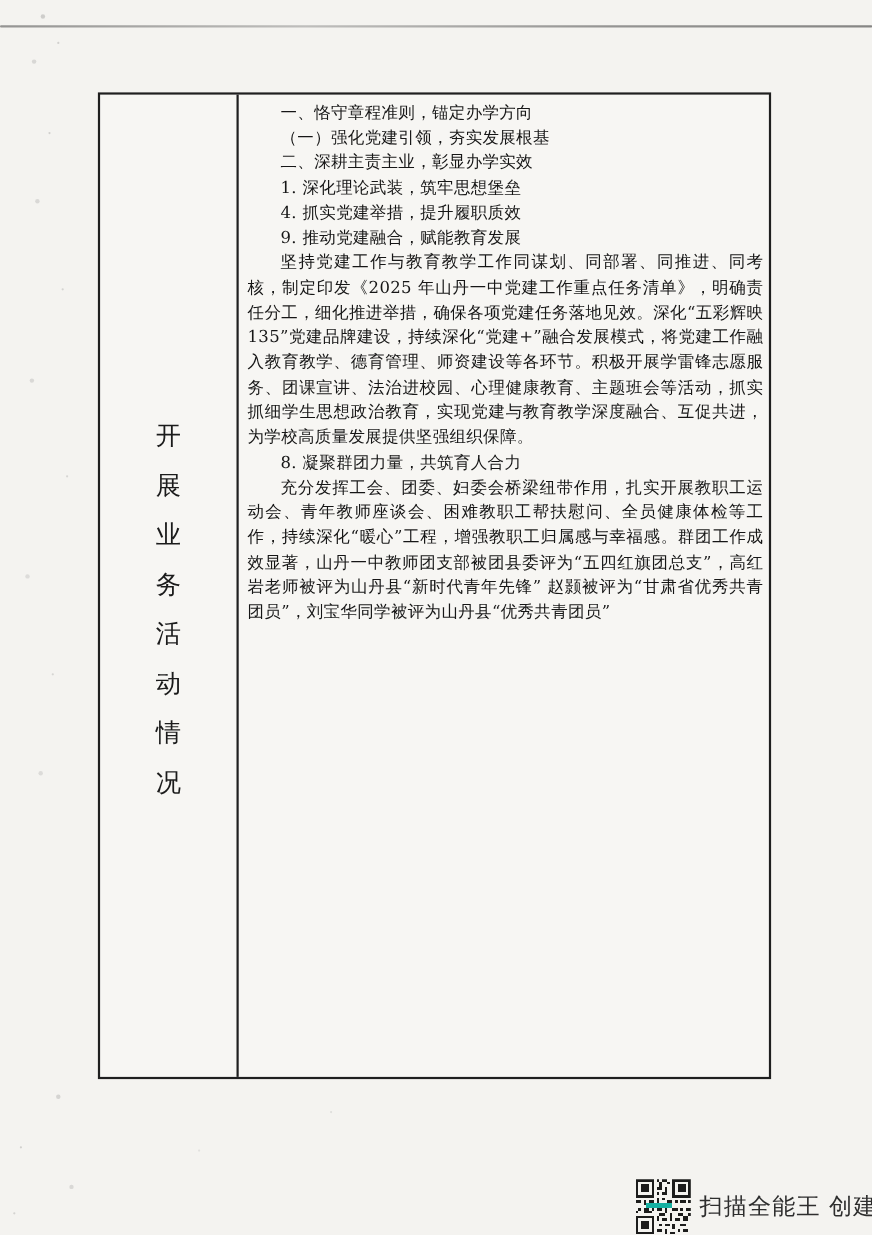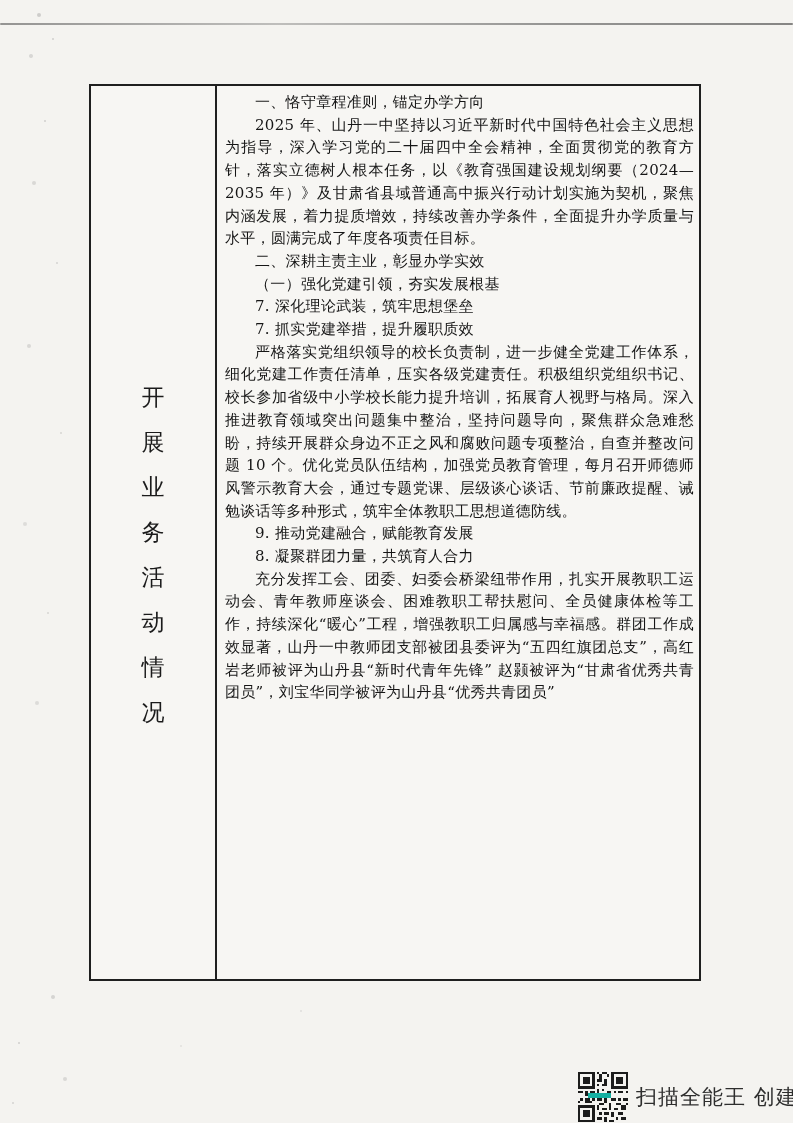--- a/index.html
+++ b/index.html
@@ -122,27 +122,26 @@
       <span class="label-char">业</span>
       <span class="label-char">务</span>
       <span class="label-char">活</span>
       <span class="label-char">动</span>
       <span class="label-char">情</span>
       <span class="label-char">况</span>
     </div>
 
     <div class="content-cell">
       <p>一、恪守章程准则，锚定办学方向</p>
-      <p>2025 年、山丹一中坚持以习近平新时代中国特色社会主义思想为指导，深入学习党的二十届四中全会精神，全面贯彻党的教育方针，落实立德树人根本任务，以《教育强国建设规划纲要（2024—2035 年）》及甘肃省县域普通高中振兴行动计划实施为契机，聚焦内涵发展，着力提质增效，持续改善办学条件，全面提升办学质量与水平，圆满完成了年度各项责任目标。</p>
+      <p>（一）强化党建引领，夯实发展根基</p>
       <p>二、深耕主责主业，彰显办学实效</p>
-      <p>（一）强化党建引领，夯实发展根基</p>
-      <p>7. 深化理论武装，筑牢思想堡垒</p>
-      <p>7. 抓实党建举措，提升履职质效</p>
-      <p>严格落实党组织领导的校长负责制，进一步健全党建工作体系，细化党建工作责任清单，压实各级党建责任。积极组织党组织书记、校长参加省级中小学校长能力提升培训，拓展育人视野与格局。深入推进教育领域突出问题集中整治，坚持问题导向，聚焦群众急难愁盼，持续开展群众身边不正之风和腐败问题专项整治，自查并整改问题 10 个。优化党员队伍结构，加强党员教育管理，每月召开师德师风警示教育大会，通过专题党课、层级谈心谈话、节前廉政提醒、诫勉谈话等多种形式，筑牢全体教职工思想道德防线。</p>
+      <p>1. 深化理论武装，筑牢思想堡垒</p>
+      <p>4. 抓实党建举措，提升履职质效</p>
       <p>9. 推动党建融合，赋能教育发展</p>
+      <p>坚持党建工作与教育教学工作同谋划、同部署、同推进、同考核，制定印发《2025 年山丹一中党建工作重点任务清单》，明确责任分工，细化推进举措，确保各项党建任务落地见效。深化“五彩辉映 135”党建品牌建设，持续深化“党建+”融合发展模式，将党建工作融入教育教学、德育管理、师资建设等各环节。积极开展学雷锋志愿服务、团课宣讲、法治进校园、心理健康教育、主题班会等活动，抓实抓细学生思想政治教育，实现党建与教育教学深度融合、互促共进，为学校高质量发展提供坚强组织保障。</p>
       <p>8. 凝聚群团力量，共筑育人合力</p>
       <p>充分发挥工会、团委、妇委会桥梁纽带作用，扎实开展教职工运动会、青年教师座谈会、困难教职工帮扶慰问、全员健康体检等工作，持续深化“暖心”工程，增强教职工归属感与幸福感。群团工作成效显著，山丹一中教师团支部被团县委评为“五四红旗团总支”，高红岩老师被评为山丹县“新时代青年先锋” 赵颢被评为“甘肃省优秀共青团员”，刘宝华同学被评为山丹县“优秀共青团员”</p>
 
     </div>
 
   </div>
 
   <div class="watermark">
     <svg class="qr" viewBox="0 0 21 21" shape-rendering="crispEdges" xmlns="http://www.w3.org/2000/svg">
       <rect x="0" y="0" width="21" height="21" fill="#f4f3f0"></rect>

